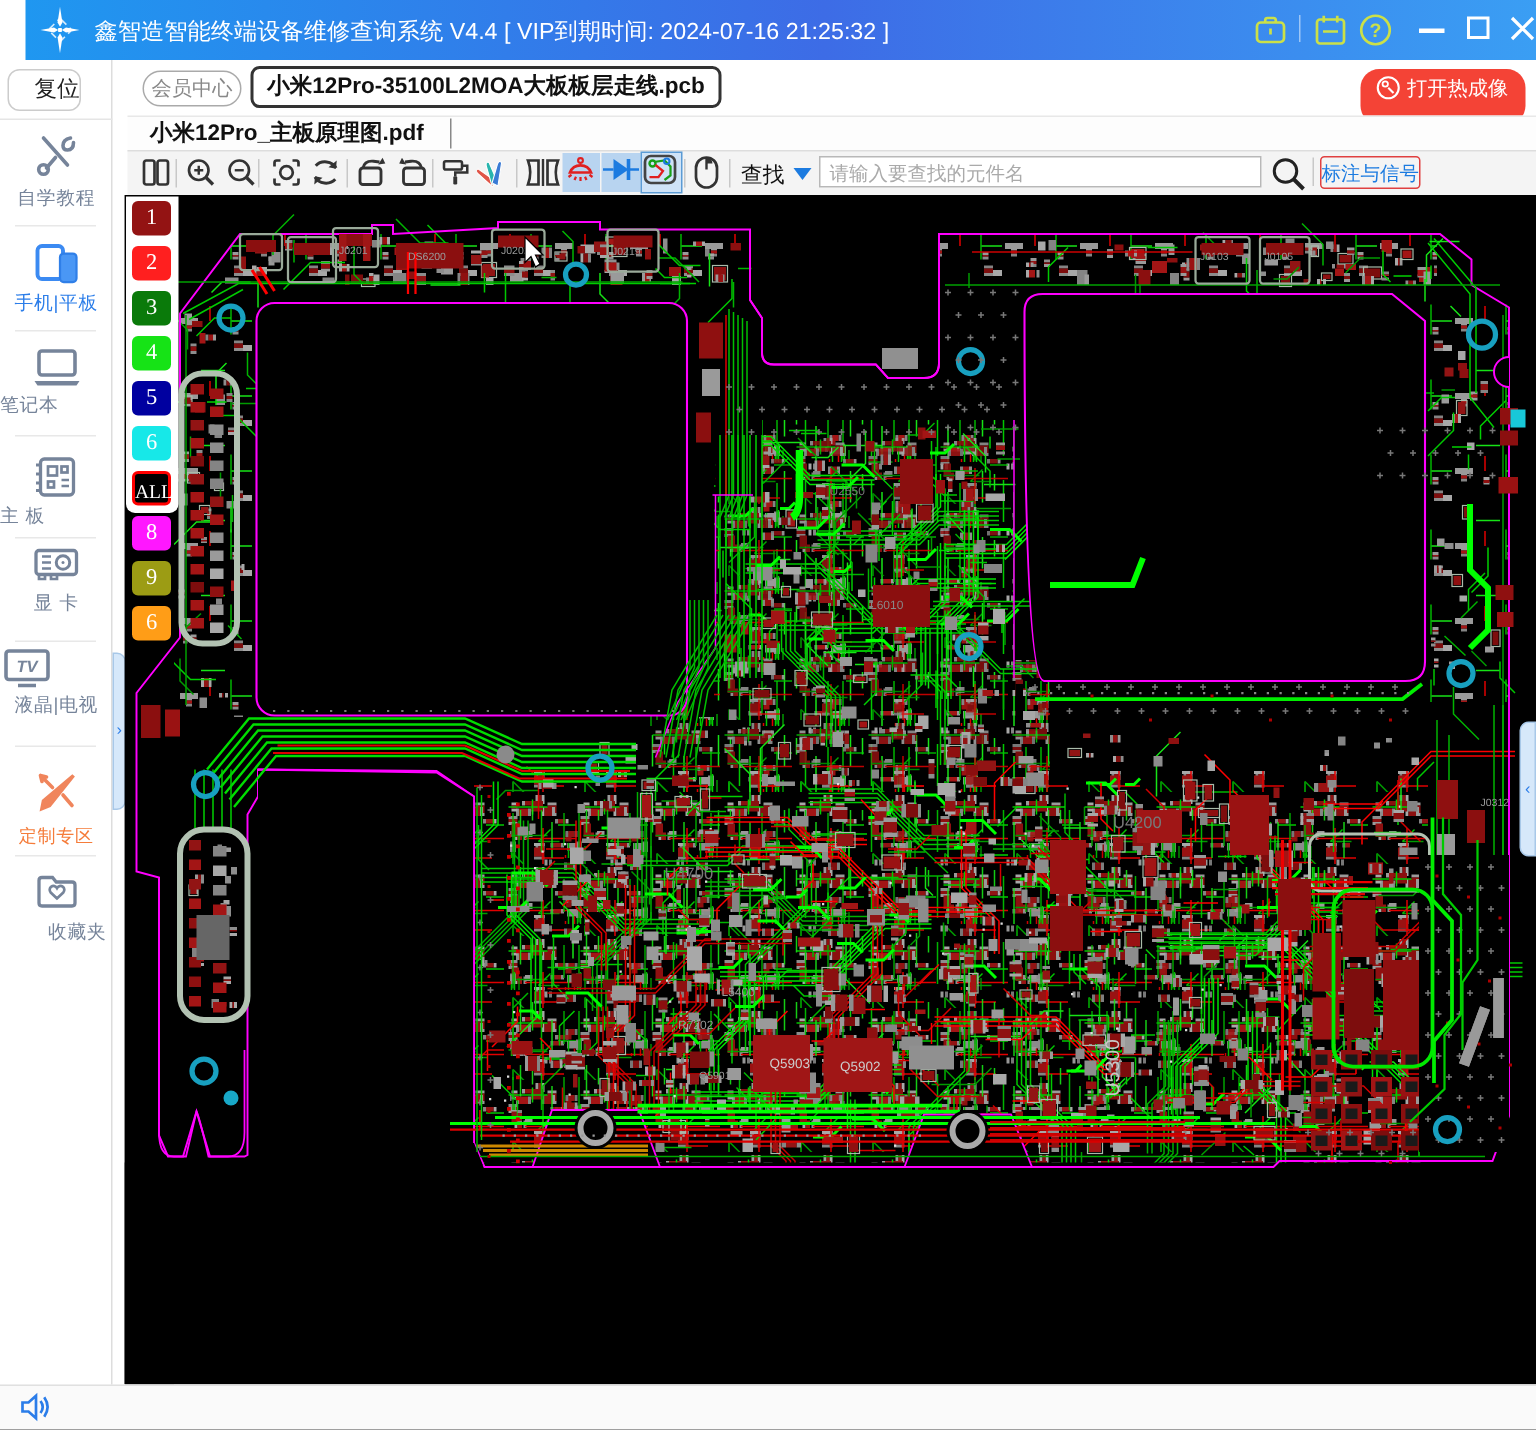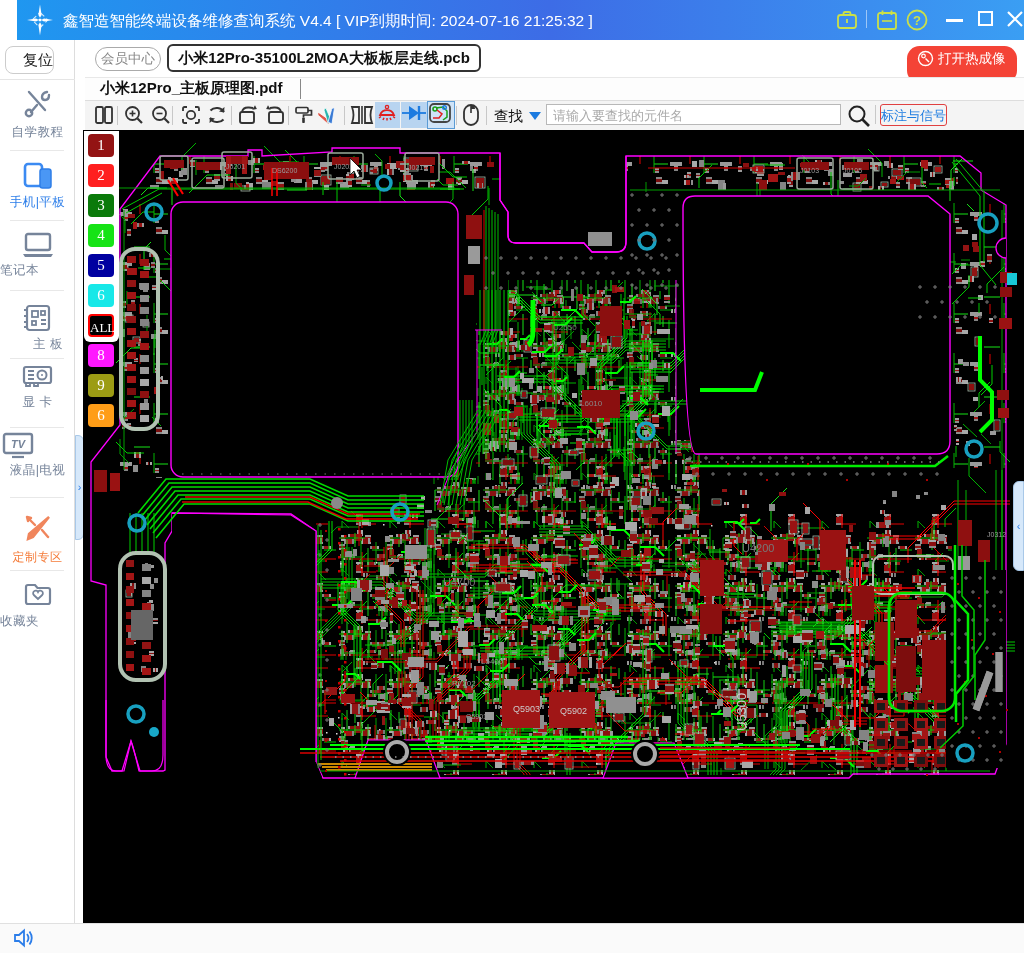--- a/index.html
+++ b/index.html
@@ -185,21 +185,21 @@
         <rect x="11" y="20" width="4" height="4"></rect>
         <path d="M20 19 h5 M20 23 h5"></path>
       </g>
       <g stroke="#76849a" stroke-width="2">
         <line x1="3" y1="9" x2="6" y2="9"></line>
         <line x1="3" y1="15" x2="6" y2="15"></line>
         <line x1="3" y1="21" x2="6" y2="21"></line>
         <line x1="3" y1="26" x2="6" y2="26"></line>
       </g>
     </svg></div>
-<div style="position:absolute;left:0;top:336px;width:63px;text-align:right;font-size:12.5px;color:#76849a;letter-spacing:0.5px">主 板</div>
+<div style="position:absolute;left:0;top:336px;width:63px;text-align:left;font-size:12.5px;color:#76849a;letter-spacing:0.5px">主 板</div>
 <div style="position:absolute;left:0;top:360px;width:75px;height:34px;text-align:center"><svg width="36" height="32" viewBox="0 0 36 32">
       <rect x="4" y="7" width="27" height="16" rx="2" fill="none" stroke="#76849a" stroke-width="2.2"></rect>
       <circle cx="22" cy="15" r="4.5" fill="none" stroke="#76849a" stroke-width="2"></circle>
       <circle cx="22" cy="15" r="1" fill="#76849a"></circle>
       <path d="M8 11 h6 M8 15 h6 M8 19 h6" stroke="#76849a" stroke-width="1.8"></path>
       <path d="M6 23 v3 h4 v-3 M14 23 v3 h4 v-3" fill="none" stroke="#76849a" stroke-width="1.8"></path>
     </svg></div>
 <div style="position:absolute;left:0;top:394px;width:75px;text-align:center;font-size:12.5px;color:#76849a;letter-spacing:0.5px">显 卡</div>
 <div style="position:absolute;left:0;top:429px;width:75px;height:34px;text-align:left"><svg width="36" height="32" viewBox="0 0 36 32">
       <rect x="4" y="5" width="28" height="19" rx="2" fill="none" stroke="#76849a" stroke-width="2.4"></rect>
@@ -212,21 +212,21 @@
         <path d="M7 7 L15 15 M7 7 l1 4 M7 7 l4 1"></path>
         <path d="M29 7 L13 27 L8 29 L9 24 Z" fill="#f0855c"></path>
         <path d="M22 20 L28 27"></path>
       </g>
     </svg></div>
 <div style="position:absolute;left:0;top:549px;width:75px;text-align:center;font-size:12px;color:#f57c3a;letter-spacing:0.5px">定制专区</div>
 <div style="position:absolute;left:0;top:579px;width:75px;height:34px;text-align:center"><svg width="34" height="32" viewBox="0 0 34 32">
       <path d="M5 8 Q5 6 7 6 h7 l2.5 3 H27 Q29 9 29 11 v12 Q29 25 27 25 H7 Q5 25 5 23 Z" fill="none" stroke="#76849a" stroke-width="2.2"></path>
       <path d="M17 20 l-4.2-4 a2.6 2.6 0 1 1 4.2-3 a2.6 2.6 0 1 1 4.2 3 Z" fill="none" stroke="#76849a" stroke-width="1.8"></path>
     </svg></div>
-<div style="position:absolute;left:0;top:613px;width:71px;text-align:left;font-size:12.5px;color:#76849a;letter-spacing:0.5px">收藏夹</div>
+<div style="position:absolute;left:0;top:613px;width:71px;text-align:right;font-size:12.5px;color:#76849a;letter-spacing:0.5px">收藏夹</div>
 <div style="position:absolute;left:10px;top:150px;width:54px;height:1px;background:#e8e8e8"></div>
 <div style="position:absolute;left:10px;top:220px;width:54px;height:1px;background:#e8e8e8"></div>
 <div style="position:absolute;left:10px;top:290px;width:54px;height:1px;background:#e8e8e8"></div>
 <div style="position:absolute;left:10px;top:358px;width:54px;height:1px;background:#e8e8e8"></div>
 <div style="position:absolute;left:10px;top:427px;width:54px;height:1px;background:#e8e8e8"></div>
 <div style="position:absolute;left:10px;top:497px;width:54px;height:1px;background:#e8e8e8"></div>
 <div style="position:absolute;left:10px;top:570px;width:54px;height:1px;background:#e8e8e8"></div>
 
 <div class="abs" style="left:75px;top:435px;width:9px;height:105px;background:#d6e8fa;border:1px solid #a8c8e8;border-radius:0 6px 6px 0;color:#2b7de9;font-size:11px;line-height:103px;text-align:center">›</div>
 

